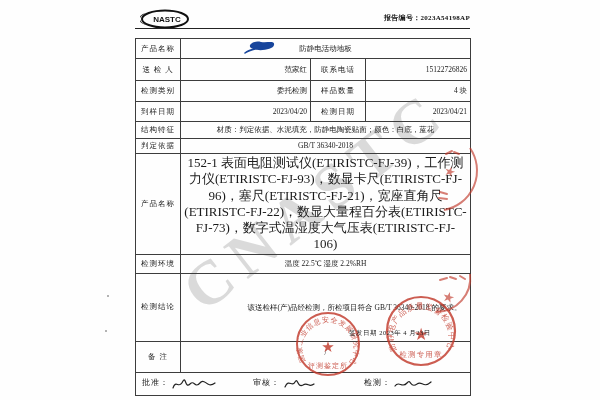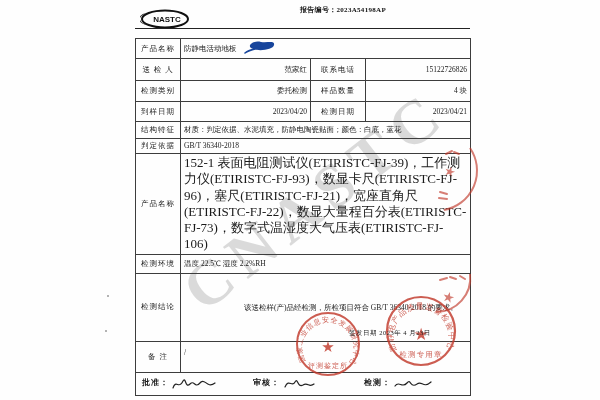--- a/index.html
+++ b/index.html
@@ -1,39 +1,39 @@
 <!DOCTYPE html>
 <html><head>
 <meta charset="utf-8">
 <style>
   * { margin:0; padding:0; box-sizing:border-box; }
   body { width:600px; height:400px; background:#ffffff; font-family:"Liberation Serif", serif; overflow:hidden; }
   .page { position:relative; width:600px; height:400px; background:#fefefe; }
 
   
   .logo { position:absolute; left:140px; top:9px; width:50px; height:20px; }
-  .report-no { position:absolute; left:300px; top:5px; width:170px; font-size:7px; font-weight:bold; color:#111; letter-spacing:0.3px; }
+  .report-no { position:absolute; left:300px; top:13px; width:170px; text-align:right; font-size:7px; font-weight:bold; color:#111; letter-spacing:0.3px; }
   .header-rule { position:absolute; left:135px; top:28px; width:335px; height:1px; background:#222; }
 
   
   .watermark { position:absolute; left:105px; top:90px; width:420px; height:220px; display:flex; align-items:center; justify-content:center; transform:rotate(-38deg); font-size:62px; font-weight:bold; letter-spacing:10px; color:rgba(150,150,150,0.34); z-index:1; pointer-events:none; font-family:"Liberation Serif", serif; }
 
   
   table.doc { position:absolute; left:135px; top:38px; width:335px; border-collapse:collapse; table-layout:fixed; z-index:2; background:transparent; }
   table.doc td { border:1px solid #3d3d3d; font-size:7.5px; color:#1a1a1a; padding:1px 3px; vertical-align:middle; line-height:1.3;margin-left:8px; }
   td.lbl { text-align:center; letter-spacing:1px; }
-  td.val { text-align:left; }
+  td.val { text-align:center; }
   td.valc { text-align:right; }
   .para { text-indent:58px; padding:2px 2px 0 2px; }
   .conclusion-cell { vertical-align:top; }
 
   
   .sigrow { display:flex; align-items:center; width:100%; }
   .siggroup { display:flex; align-items:center; flex:1; }
-  .siglabel { font-size:8px; font-weight:bold; letter-spacing:1px; }
+  .siglabel { font-size:8px; font-weight:normal; letter-spacing:1px; }
   .sigsvg { margin-left:2px; }
 
   
   .stamp { position:absolute; z-index:3; opacity:0.82; }
   .issue-date { position:absolute; left:349px; top:329px; z-index:4; font-size:6.5px; color:#222; letter-spacing:0.5px; }
   .ghost { position:absolute; z-index:3; opacity:0.65; }
 
   
   .inkblot { position:absolute; left:243px; top:37px; z-index:4; }
 

